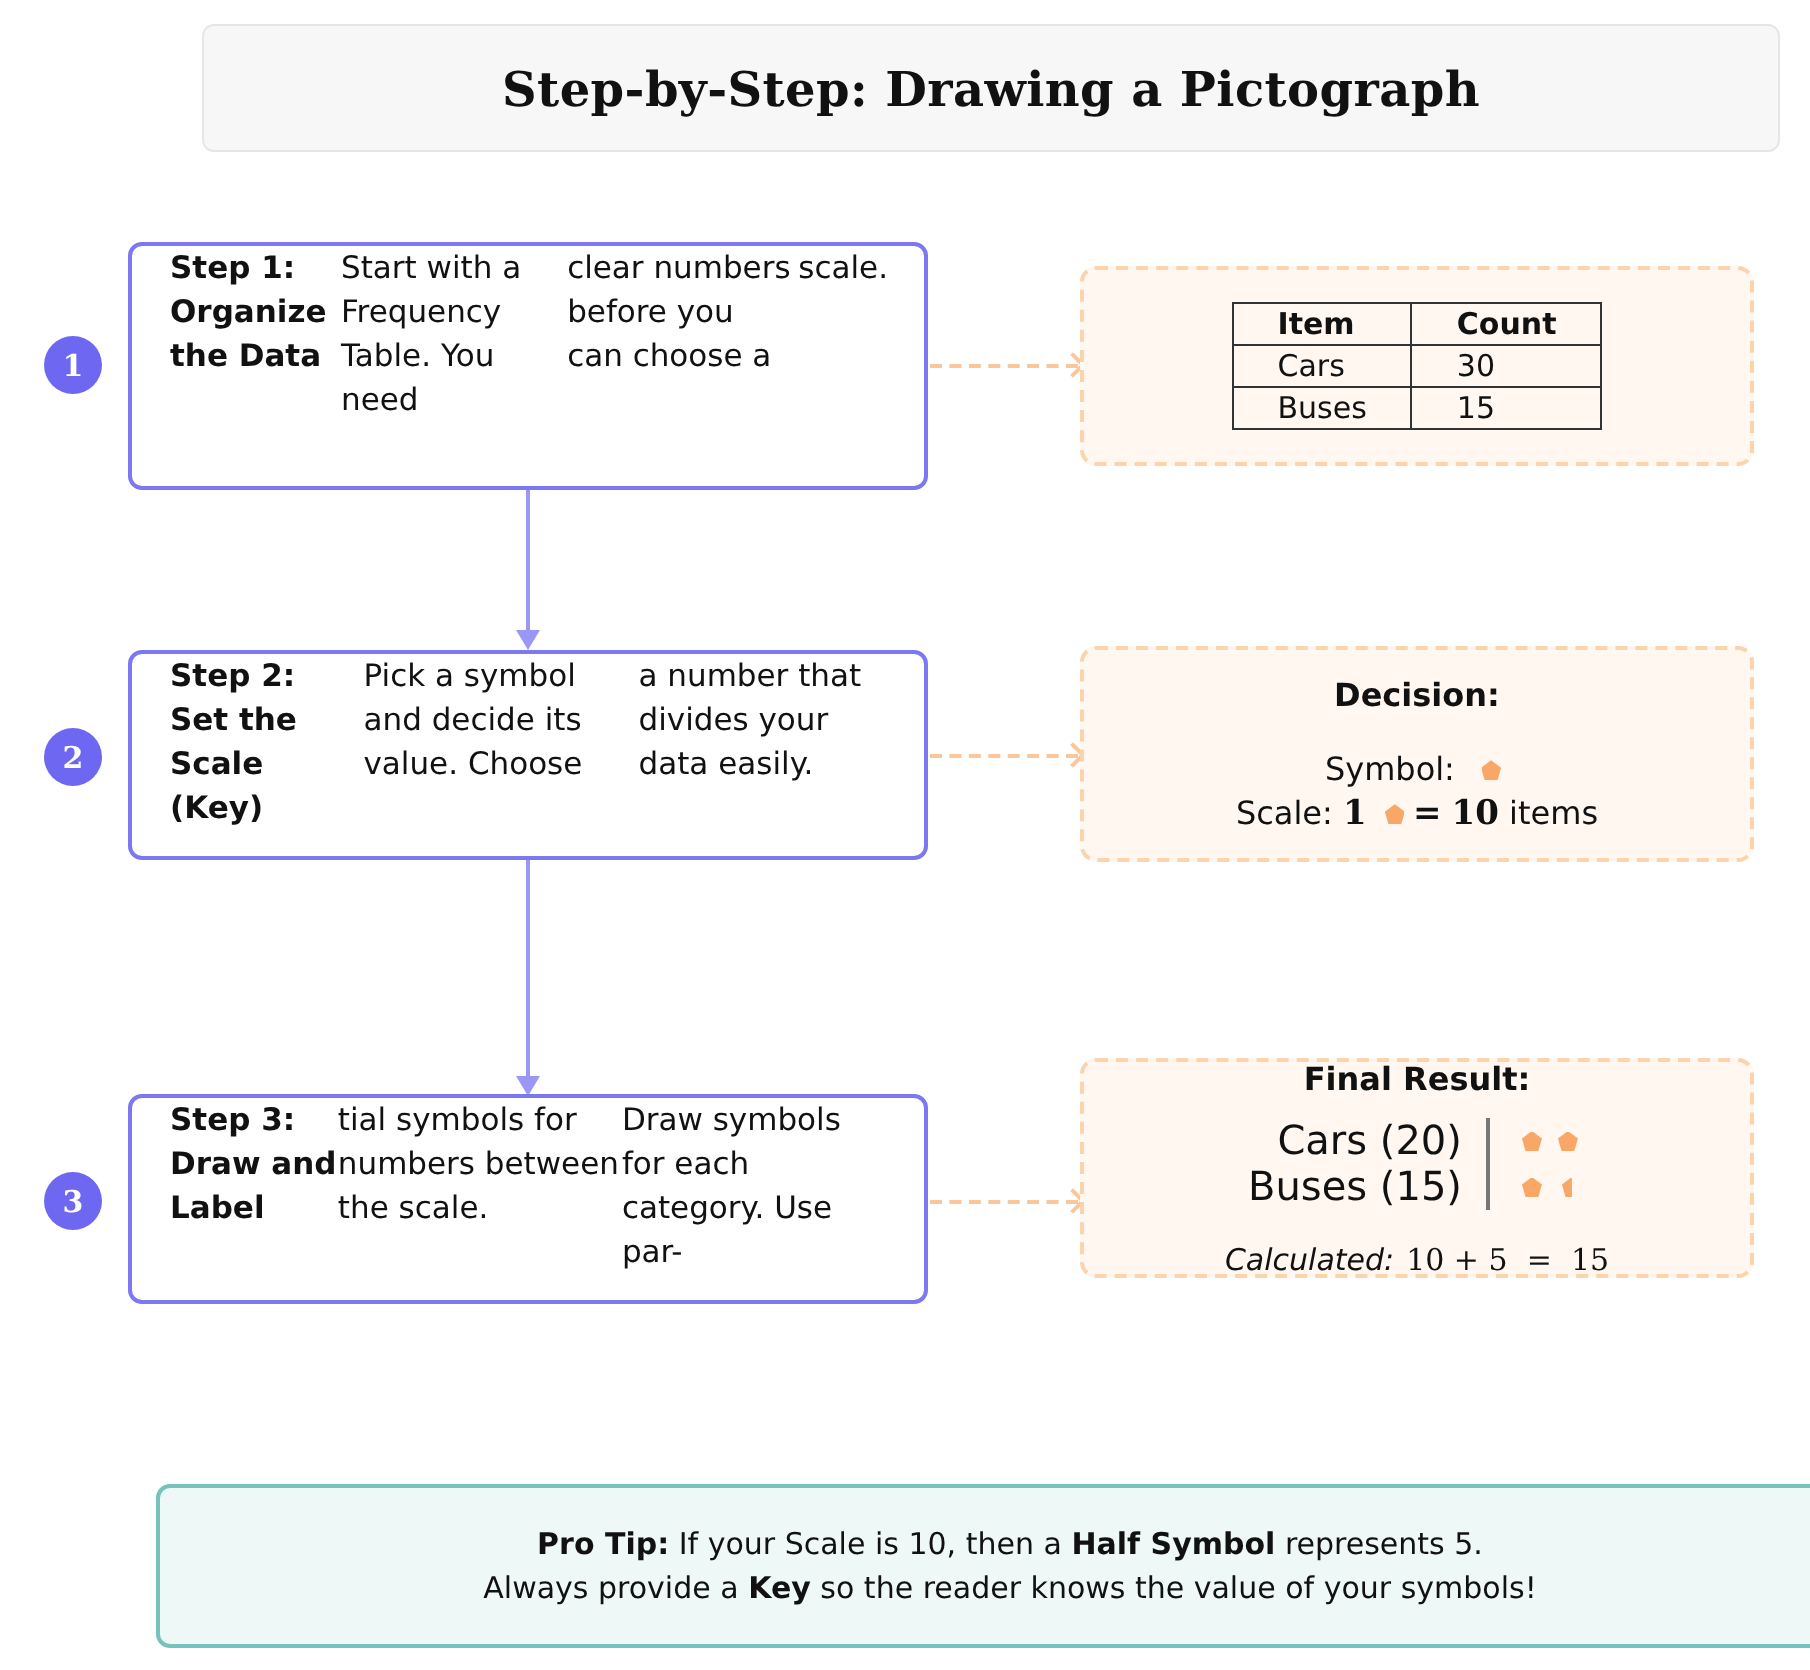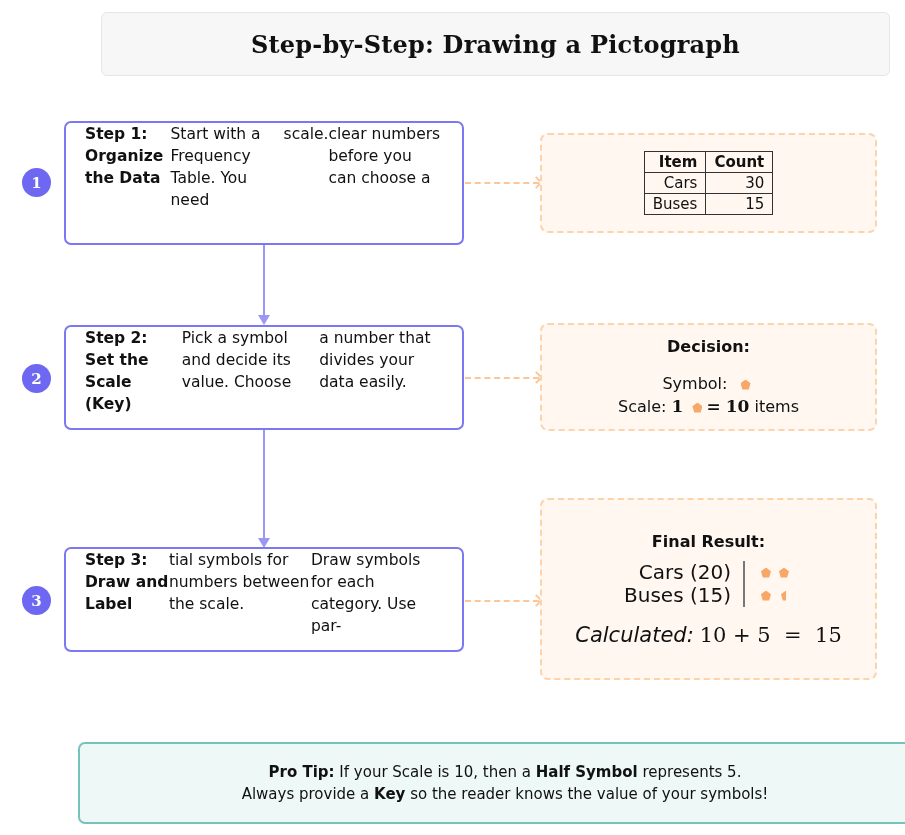--- a/index.html
+++ b/index.html
@@ -51,21 +51,21 @@
   }
 
   .side-box {
     position: absolute; left: 540px; width: 337px;
     background: #fff7f0; border: 2px dashed #fbd3ad; border-radius: 8px;
     display: flex; flex-direction: column; align-items: center; justify-content: center;
   }
 
   table.freq { border-collapse: collapse; font-size: 15px; }
   table.freq th, table.freq td {
-    border: 1.5px solid #333; padding: 0 8px; line-height: 20px; text-align: right;
+    border: 1.5px solid #333; padding: 0 22px; line-height: 20px; text-align: left;
   }
   table.freq th { font-weight: bold; }
 
   .side-title { font-size: 16px; font-weight: bold; line-height: 22px; }
   .side-line { font-size: 16px; line-height: 22px; text-align: center; }
   .bold-num { font-family: "DejaVu Serif", serif; font-weight: bold; font-size: 17px; }
 
   .pent {
     display: inline-block; width: 10px; height: 10px; background: #f9a766;
     clip-path: polygon(50% 0%, 100% 38%, 82% 100%, 18% 100%, 0% 38%);
@@ -75,21 +75,21 @@
     width: 5px; clip-path: polygon(100% 0%, 100% 100%, 36% 100%, 0% 38%);
     margin-left: 6px;
   }
 
   .result-grid { display: flex; align-items: stretch; margin-top: 2px; }
   .result-labels { text-align: right; font-size: 20px; line-height: 23px; padding-right: 12px; }
   .result-sep { width: 2px; background: #777; }
   .result-syms { padding-left: 12px; display: flex; flex-direction: column; justify-content: center; }
   .sym-row { height: 23px; display: flex; align-items: center; }
 
-  .calc { margin-top: 16px; font-size: 21px; }
+  .calc { margin-top: 16px; font-size: 15px; }
   .calc .lbl { font-style: italic; }
   .calc .math { font-family: "DejaVu Serif", serif; margin-left: 6px; }
 
   .tip-box {
     position: absolute; left: 78px; top: 742px; width: 854px; height: 82px;
     background: #eef8f7; border: 2px solid #76c2bd; border-radius: 7px;
     display: flex; flex-direction: column; align-items: center; justify-content: center;
     font-size: 15px; line-height: 22px; text-align: center;
   }
   .tip-box b { font-weight: bold; }
@@ -98,22 +98,22 @@
 <body>
 
 <div class="title-box">
   <span>Step-by-Step: Drawing a Pictograph</span>
 </div>
 
 <div class="badge" style="top:168px;">1</div>
 <div class="step-box" style="top:121px; height:124px;">
   <div class="step-title">Step 1: Organize the Data</div>
   <div class="step-desc">Start with a Frequency Table. You need</div>
+  <div class="step-desc">clear numbers before you can choose a</div>
   <div class="step-desc">scale.</div>
-  <div class="step-desc">clear numbers before you can choose a</div>
 </div>
 <div class="vline" style="top:245px; height:78px;"></div>
 <div class="hdash" style="top:182px;"></div>
 <div class="side-box" style="top:133px; height:100px;">
   <table class="freq">
     <thead>
       <tr>
         <th>Item</th>
         <th>Count</th>
       </tr>
@@ -154,21 +154,21 @@
   </div>
 </div>
 
 <div class="badge" style="top:586px;">3</div>
 <div class="step-box" style="top:547px; height:105px;">
   <div class="step-title">Step 3: Draw and Label</div>
   <div class="step-desc">tial symbols for numbers between the scale.</div>
   <div class="step-desc">Draw symbols for each category. Use par-</div>
 </div>
 <div class="hdash" style="top:600px;"></div>
-<div class="side-box" style="top:498px; height:182px;">
+<div class="side-box" style="top:529px; height:110px;">
   <div class="side-title" style="margin-bottom:6px;">Final Result:</div>
   <div class="result-grid">
     <div class="result-labels">
       <div>Cars (20)</div>
       <div>Buses (15)</div>
     </div>
     <div class="result-sep"></div>
     <div class="result-syms">
       <div class="sym-row">
         <span class="pent"></span>

